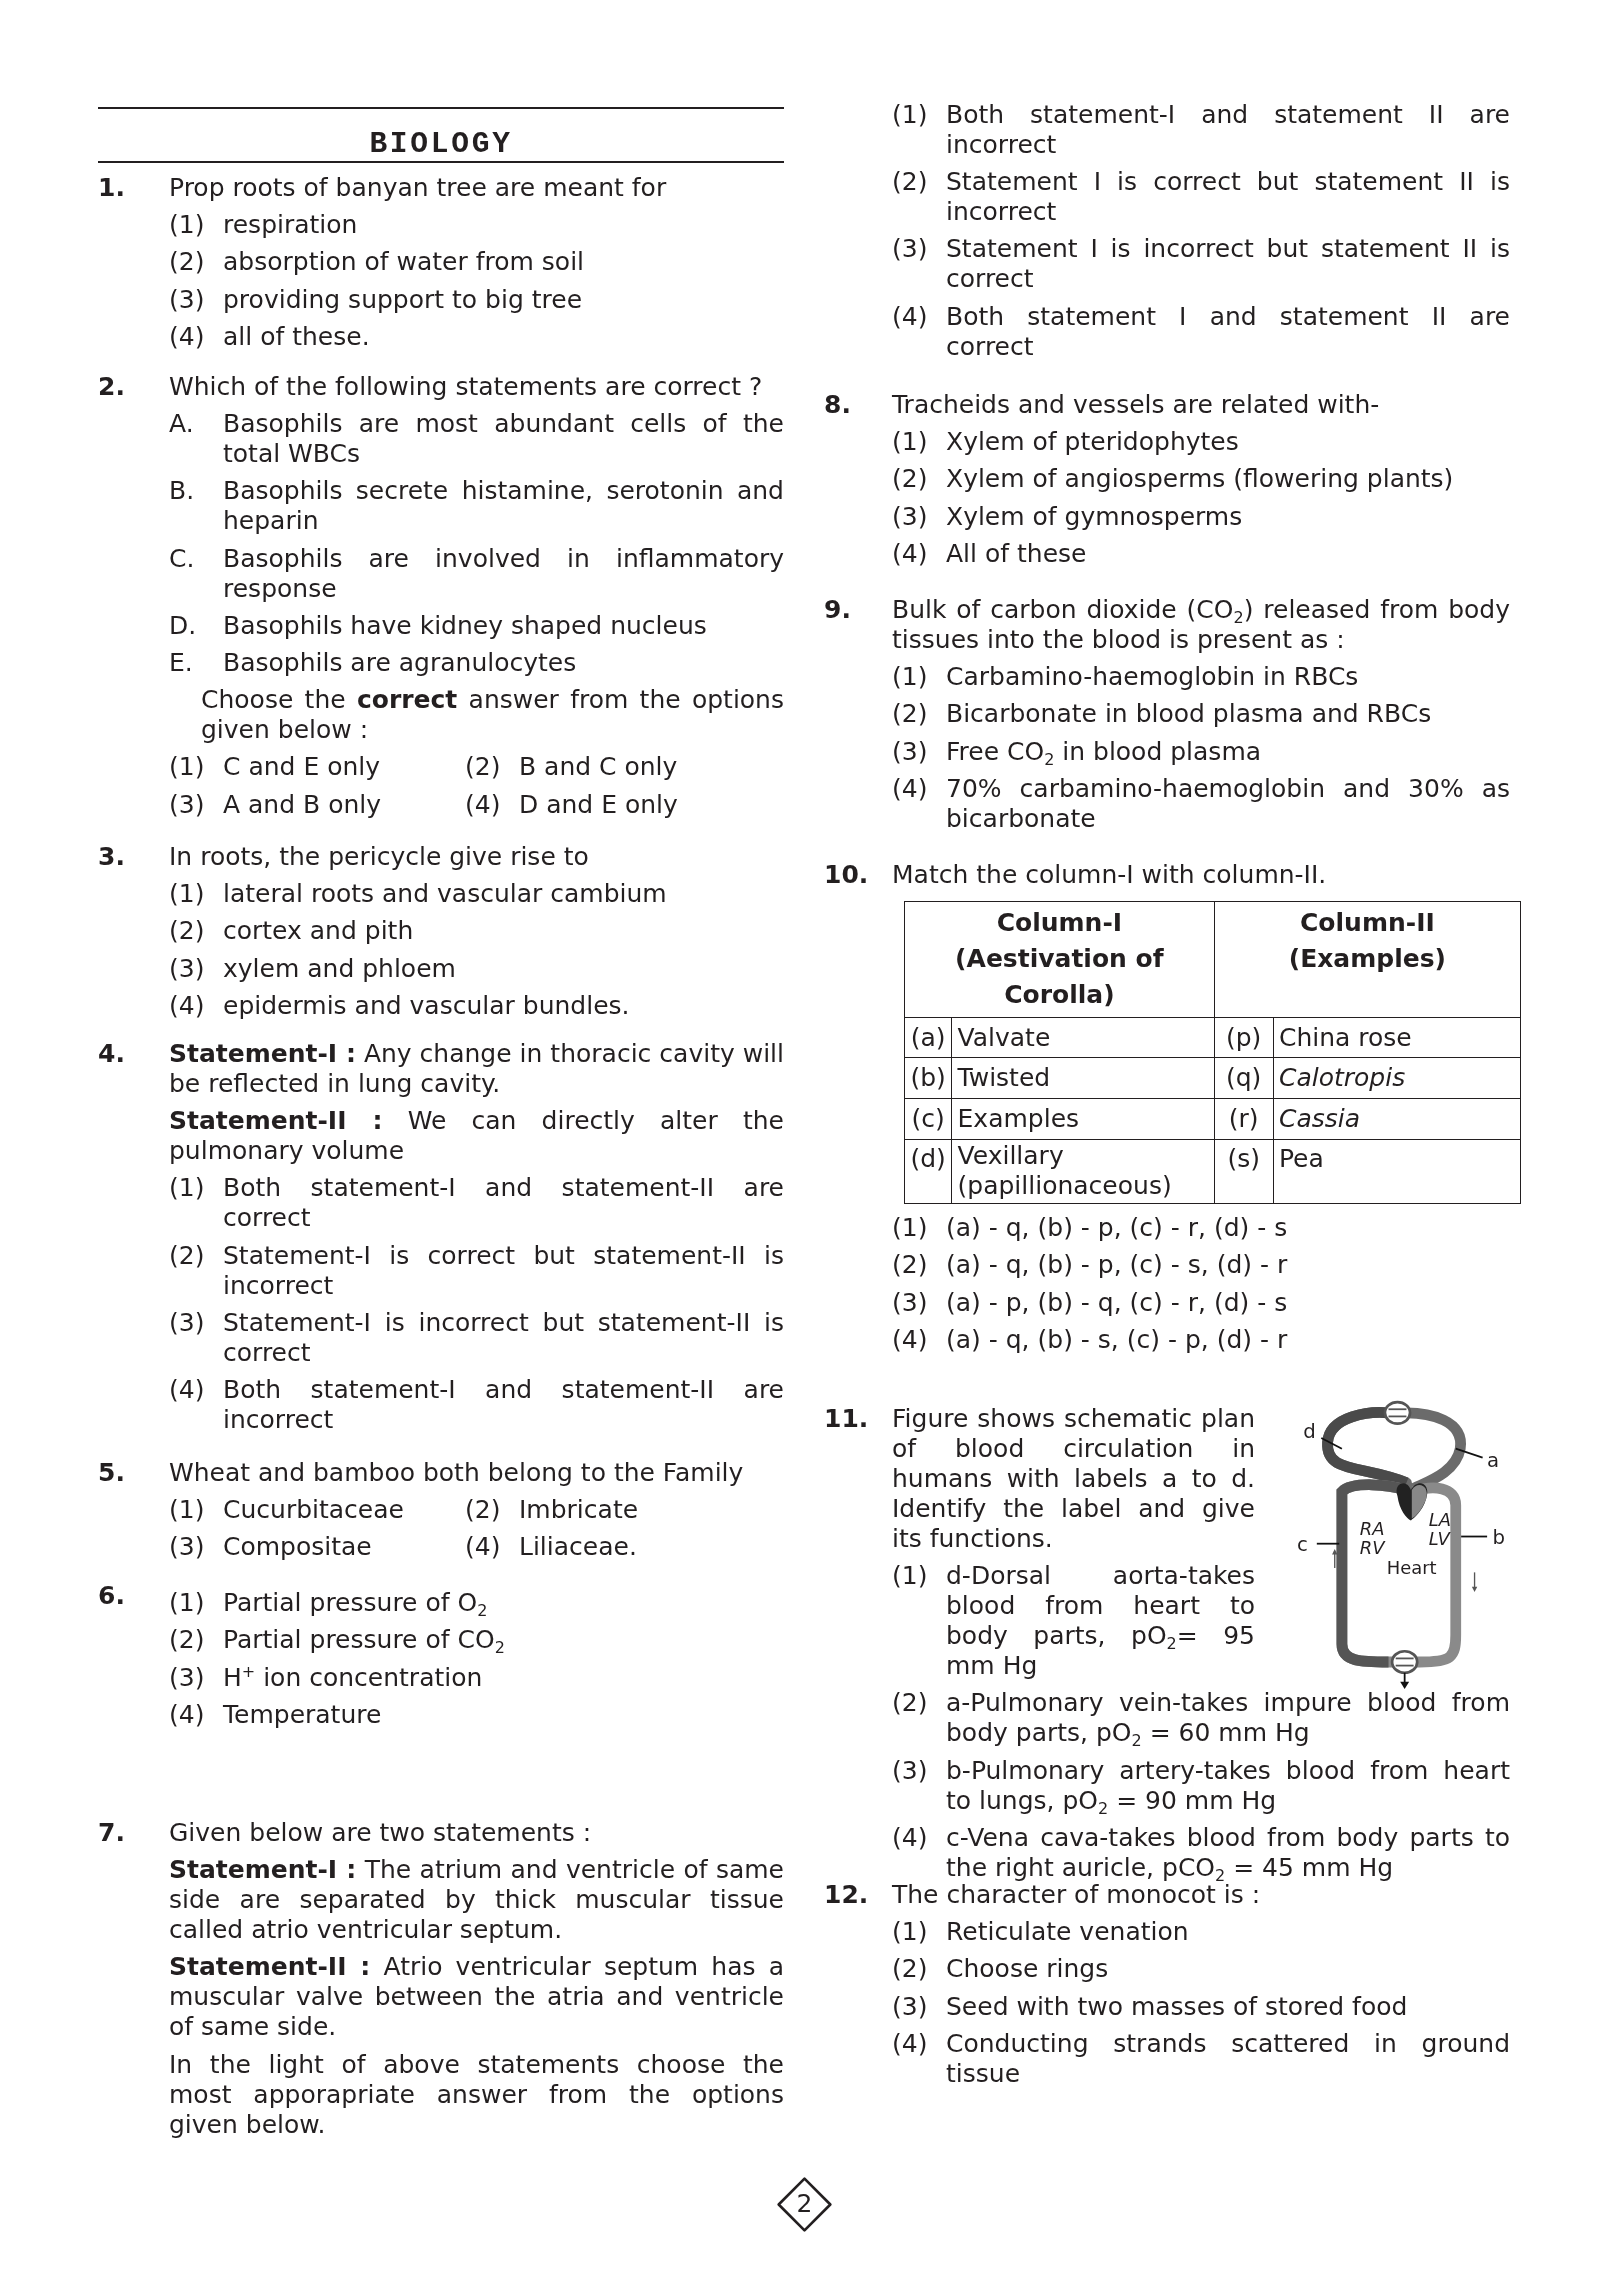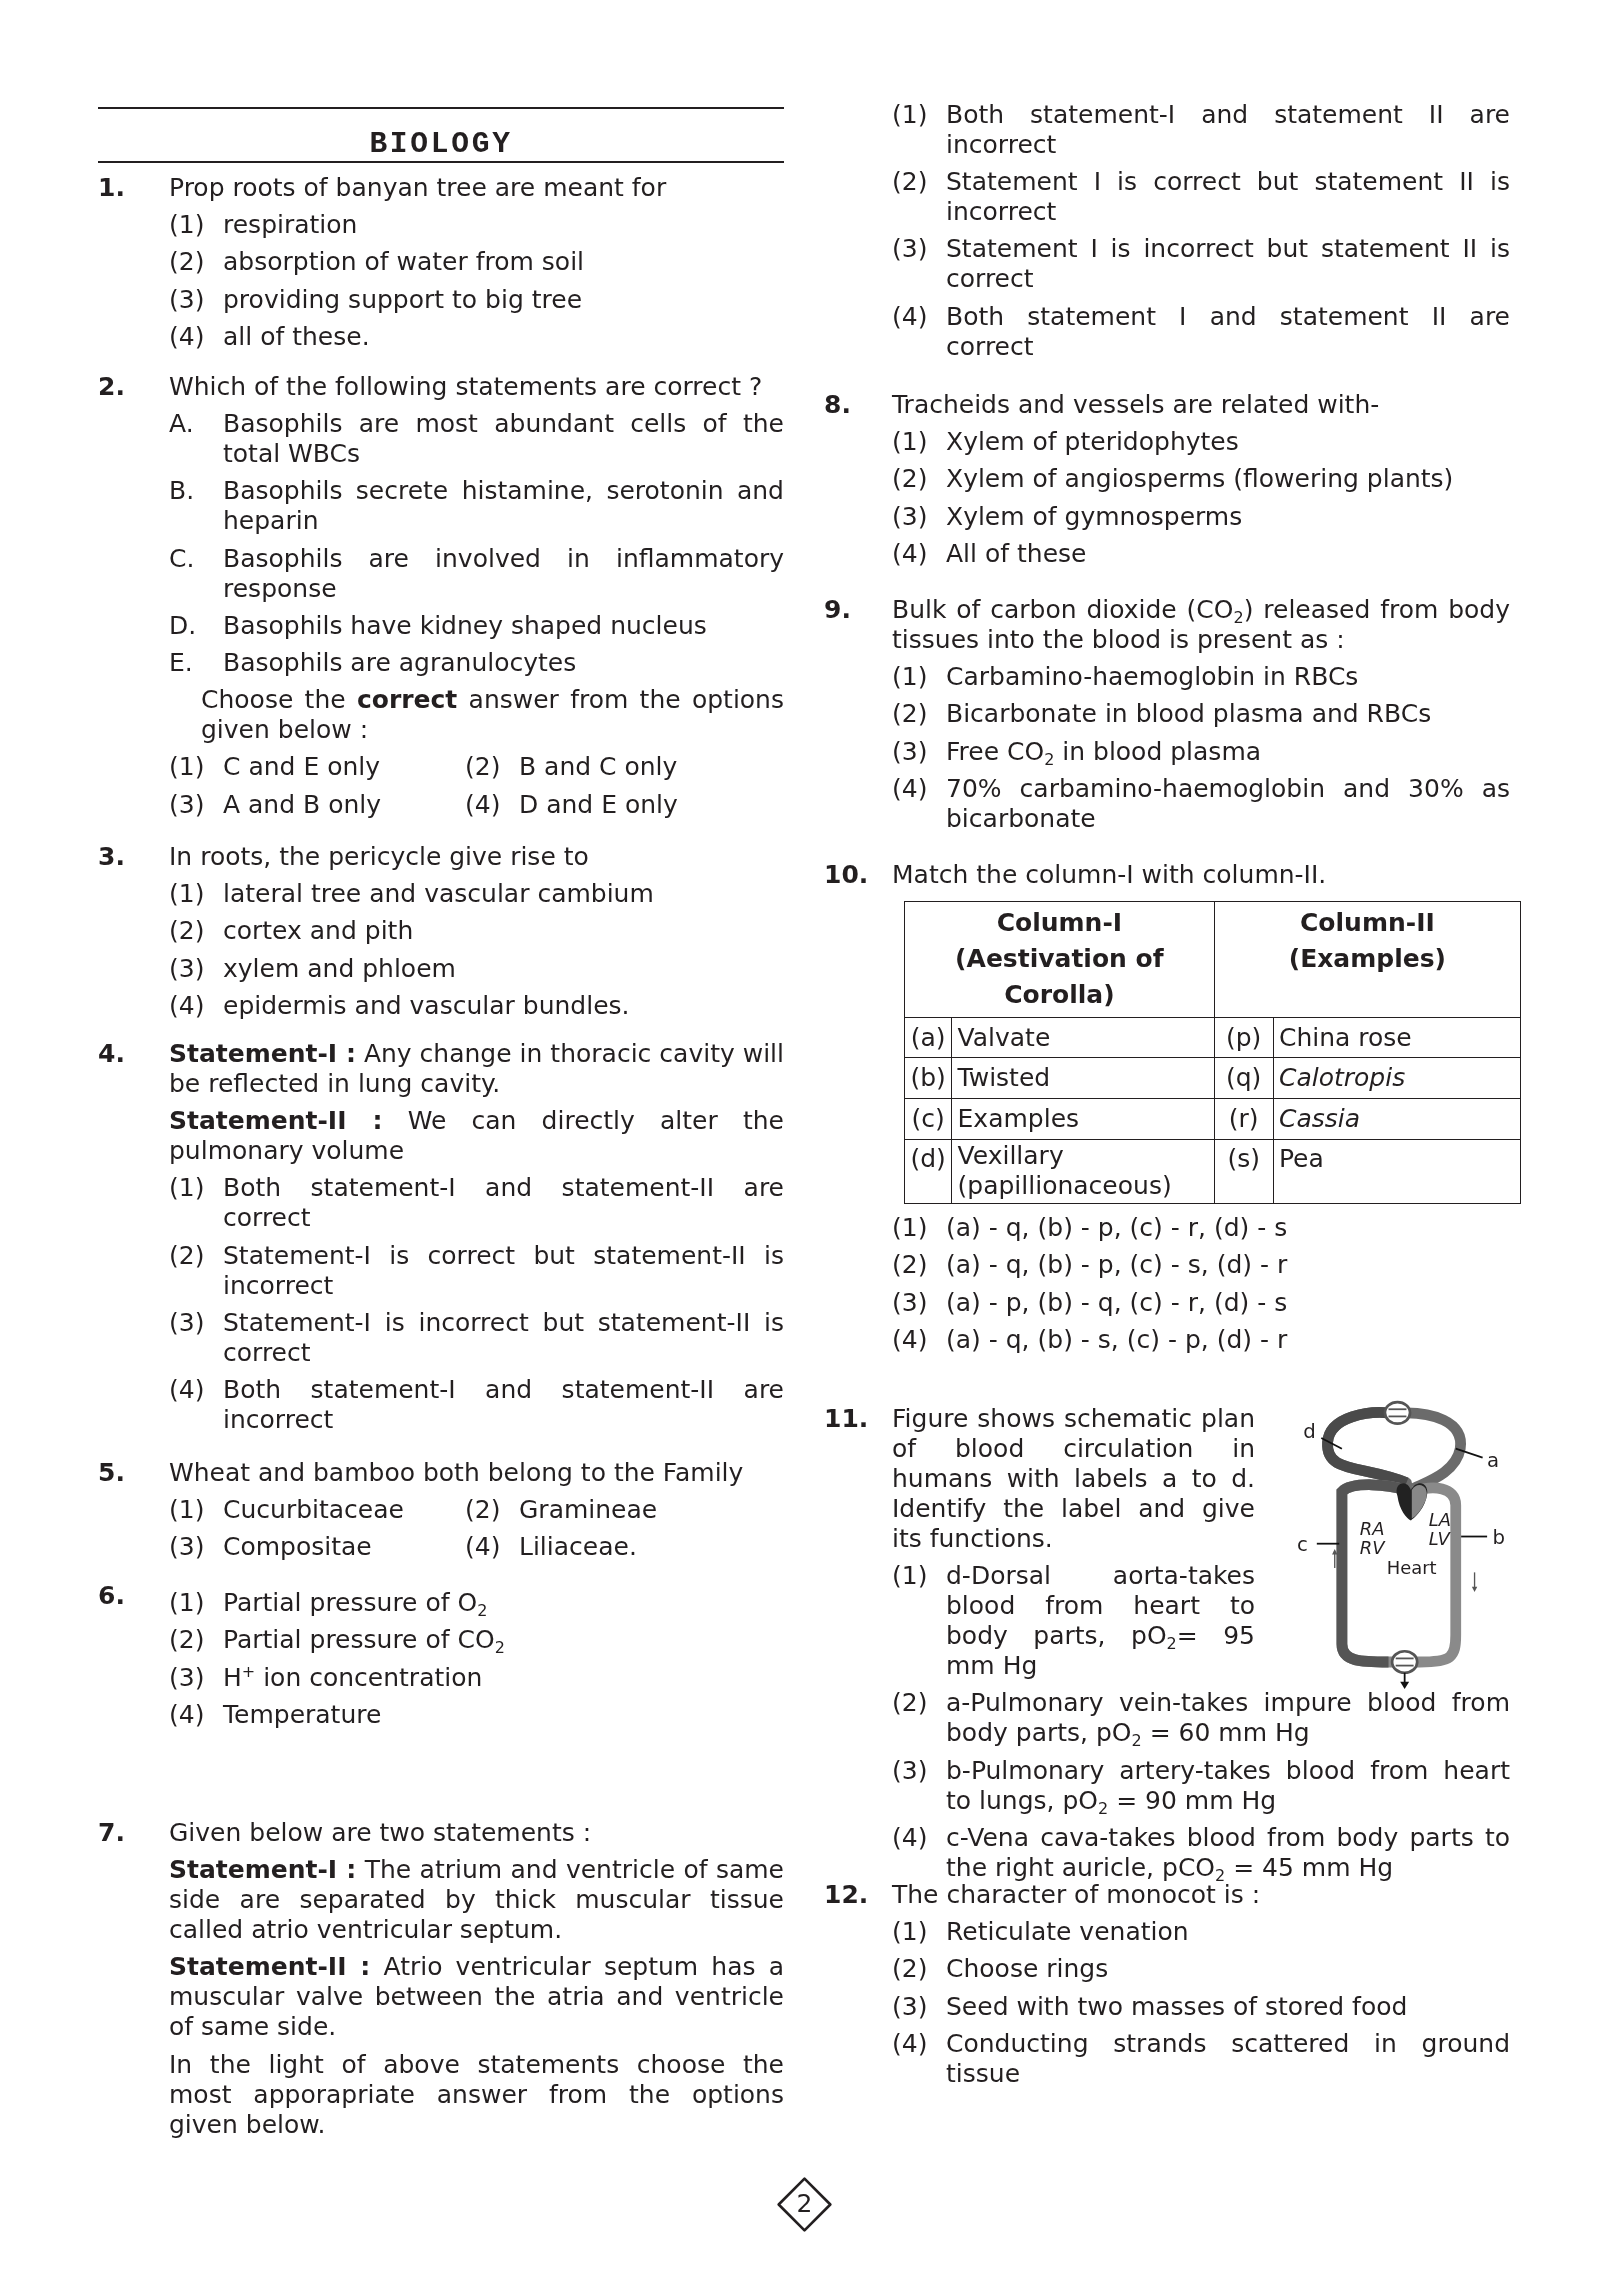--- a/index.html
+++ b/index.html
@@ -112,21 +112,21 @@
       </div>
     </div>
   </div>
 
   <div class="q" style="top:842px;">
     <div class="qnum">3.</div>
     <div class="qbody">
       <div>In roots, the pericycle give rise to</div>
       <div class="opt">
           <span class="ol">(1)</span>
-          <span class="ot">lateral tree and vascular cambium</span>
+          <span class="ot">lateral roots and vascular cambium</span>
         </div>
       <div class="opt">
           <span class="ol">(2)</span>
           <span class="ot">cortex and pith</span>
         </div>
       <div class="opt">
           <span class="ol">(3)</span>
           <span class="ot">xylem and phloem</span>
         </div>
       <div class="opt">
@@ -164,21 +164,21 @@
     <div class="qnum">5.</div>
     <div class="qbody">
       <div>Wheat and bamboo both belong to the Family</div>
       <div class="grid2">
         <div class="opt">
             <span class="ol">(1)</span>
             <span class="ot">Cucurbitaceae</span>
           </div>
         <div class="opt">
             <span class="ol">(2)</span>
-            <span class="ot">Gramineae</span>
+            <span class="ot">Imbricate</span>
           </div>
         <div class="opt">
             <span class="ol">(3)</span>
             <span class="ot">Compositae</span>
           </div>
         <div class="opt">
             <span class="ol">(4)</span>
             <span class="ot">Liliaceae.</span>
           </div>
       </div>

